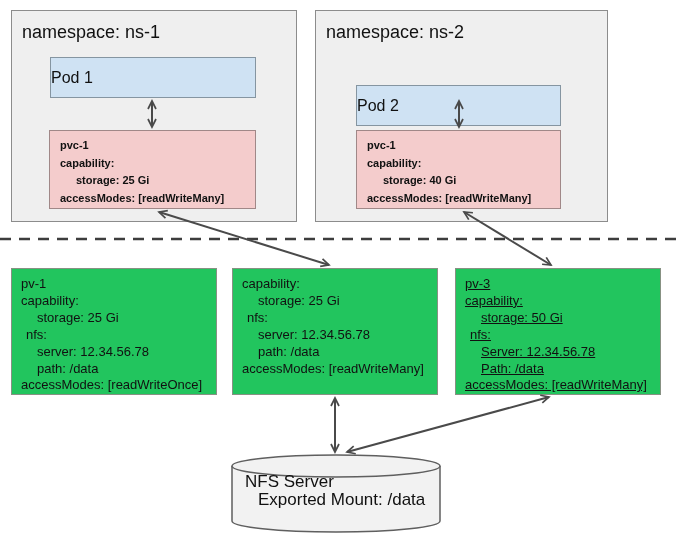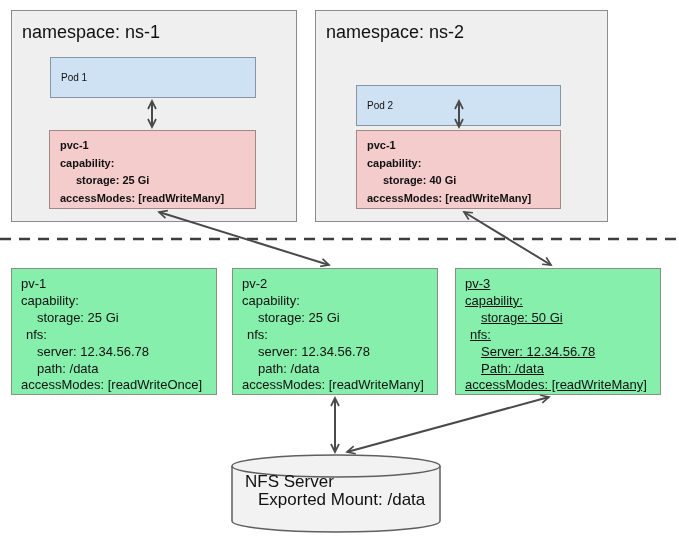--- a/index.html
+++ b/index.html
@@ -19,33 +19,32 @@
   }
   .ns-label {
     padding: 11px 0 0 10px;
     font-size: 18px;
   }
   .pod {
     background: #cfe2f3;
     border: 1.5px solid #8595a1;
     display: flex;
     align-items: center;
-    padding-left: 10px;
-    font-size: 10px;
+    font-size: 16px;
   }
   .pvc {
     background: #f4cccc;
     border: 1.5px solid #a08888;
     padding: 6px 0 0 10px;
     font-size: 11px;
     line-height: 17.5px;
     font-weight: bold;
   }
   .pv {
-    background: #86efac;
+    background: #22c55e;
     border: 1.5px solid #879183;
     padding: 7px 0 0 9px;
     font-size: 13px;
     line-height: 16.9px;
   }
   .ind1 { padding-left: 16px; }
   .ind05 { padding-left: 5px; }
   .overlay {
     position: absolute;
     left: 0; top: 0;
@@ -97,21 +96,20 @@
     <div>pv-1</div>
     <div>capability:</div>
     <div class="ind1">storage: 25 Gi</div>
     <div class="ind05">nfs:</div>
     <div class="ind1">server: 12.34.56.78</div>
     <div class="ind1">path: /data</div>
     <div>accessModes: [readWriteOnce]</div>
   </div>
 
   <div class="box pv" style="left:232px; top:268px; width:206px; height:127px;">
-    <div>pv-2</div>
     <div>capability:</div>
     <div class="ind1">storage: 25 Gi</div>
     <div class="ind05">nfs:</div>
     <div class="ind1">server: 12.34.56.78</div>
     <div class="ind1">path: /data</div>
     <div>accessModes: [readWriteMany]</div>
   </div>
 
   <div class="box pv" style="left:455px; top:268px; width:206px; height:127px;text-decoration:underline;">
     <div>pv-3</div>

